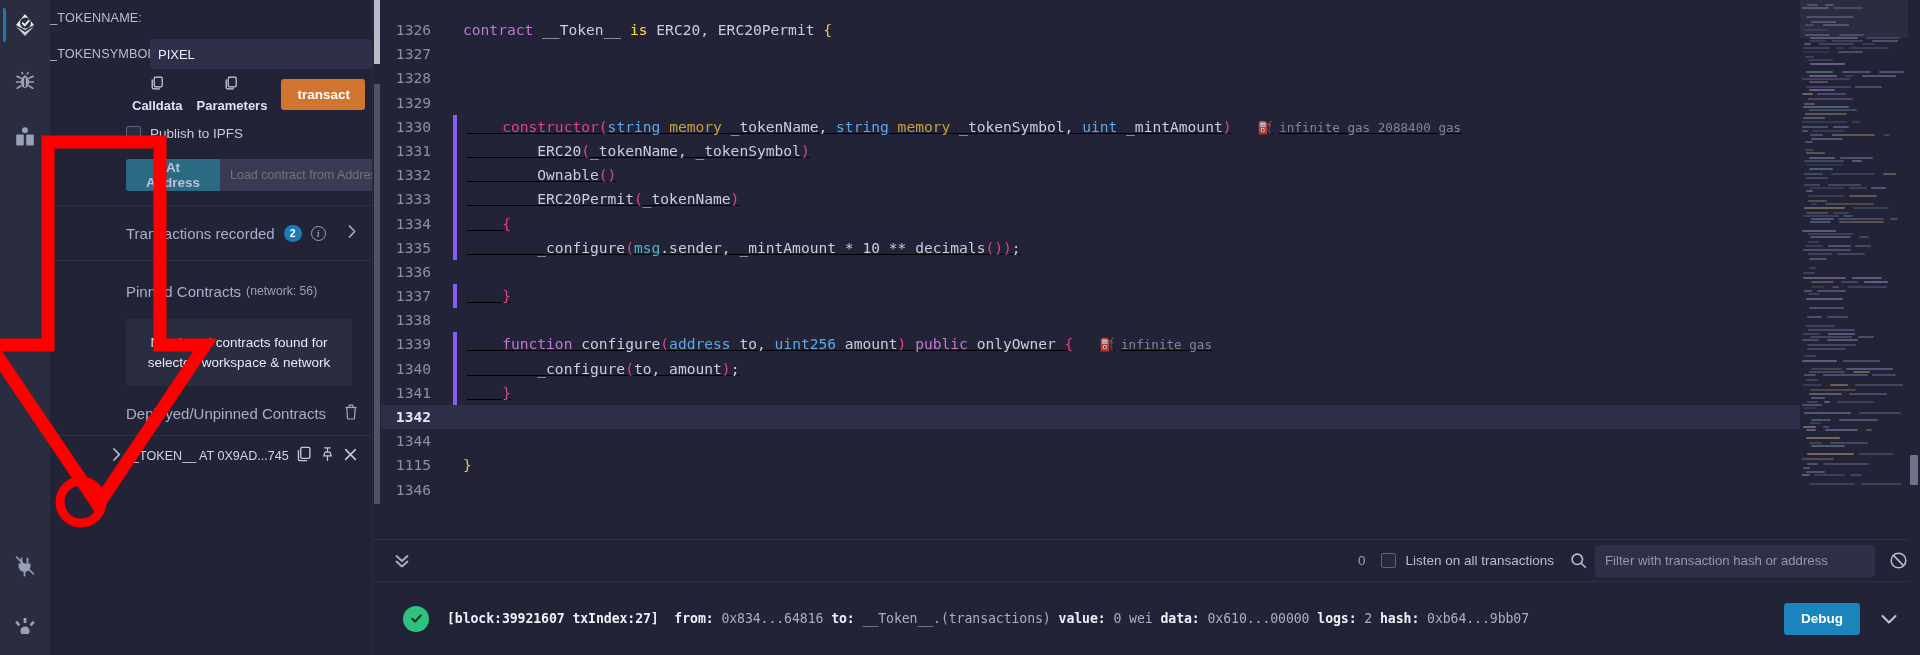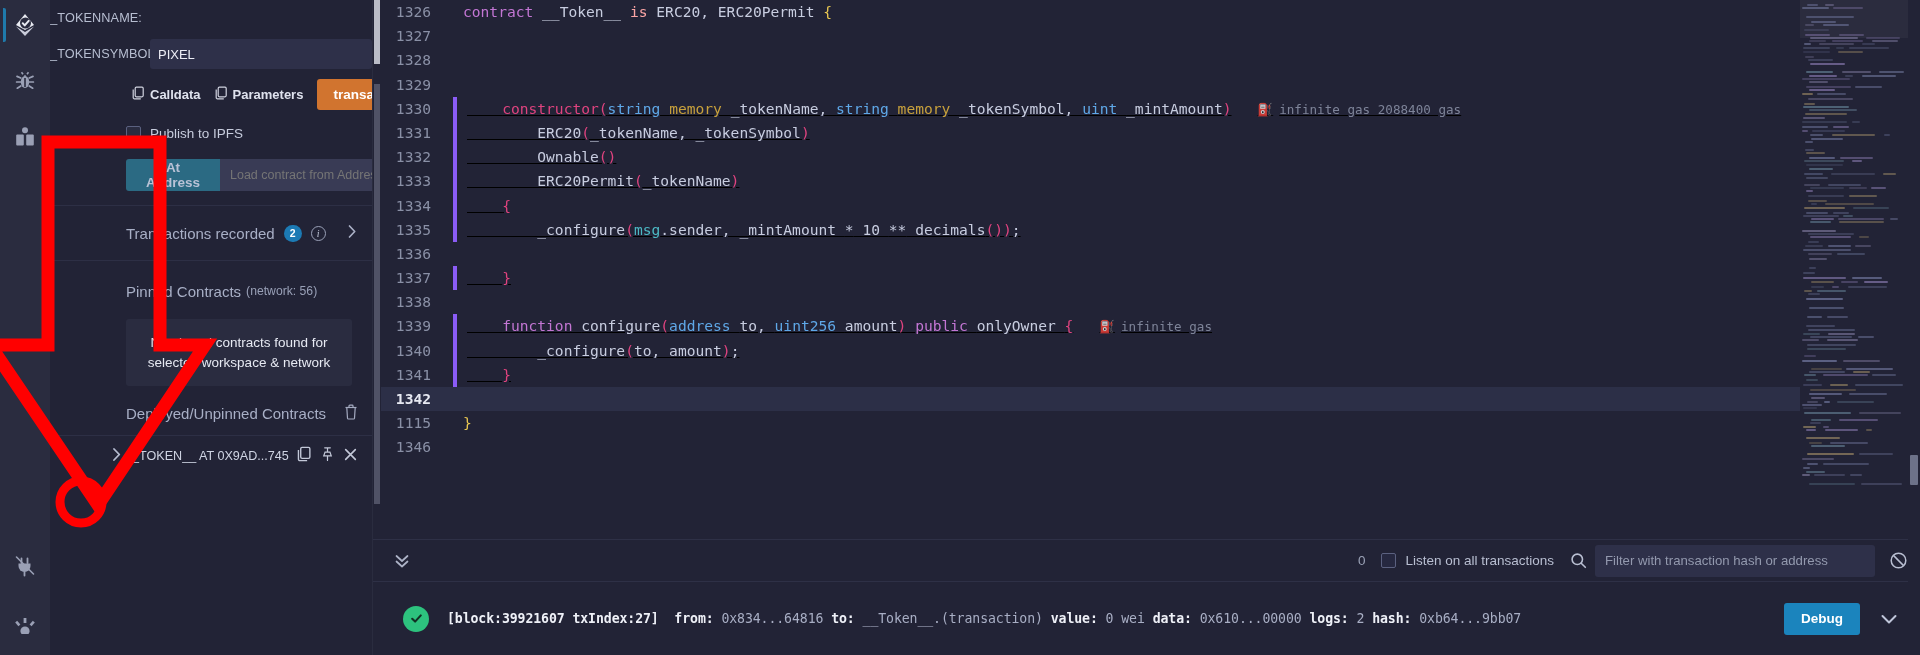--- a/index.html
+++ b/index.html
@@ -61,21 +61,21 @@
   }
   .form-row-wrap { padding-left: 0; }
 
   .actions-row {
     display: flex; align-items: center; gap: 2px;
     padding: 8px 20px 6px 76px; height: 42px;
   }
   .mini-link {
     display: flex; align-items: center; gap: 5px;
     color: #dfe2ee; font-size: 13px; font-weight: 700;
-    padding: 0 6px; white-space: nowrap;
+    padding: 0 6px; white-space: nowrap; flex-direction: column;
   }
   .mini-link svg { opacity: .92; }
   .transact-btn {
     margin-left: 6px;
     background: #d1742f; color: #fff;
     border: none; border-radius: 3px;
     font-size: 13.5px; font-weight: 700;
     height: 31px; min-width: 84px; padding: 0 16px;
     font-family: "Liberation Sans", sans-serif;
     cursor: pointer;
@@ -179,36 +179,36 @@
   }
   .edit-scroll-l .thumb2 {
     position: absolute; left: 1px; width: 6px; background: #7d8296;
     top: 84px; height: 420px; opacity: .5;
   }
   #code {
     flex: 1 1 auto; position: relative;
     font-family: "DejaVu Sans Mono", monospace;
     font-size: 14.6px; line-height: 24.2px;
     overflow: hidden;
-    padding-top: 0px;
+    padding-top: 18px;
   }
   .cline { display: flex; height: 24.2px; align-items: flex-start; white-space: pre; }
   .cline.hl { background: #2c2f47; }
   .lnum {
     flex: 0 0 72px; text-align: right; padding-right: 22px;
     color: #8a90a6; font-size: 14.6px;
   }
   .lnum.cur { color: #e7e9f2; font-weight: 700; }
   .ctext { flex: 1 1 auto; padding-left: 10px; position: relative; }
   .indent-guide {
     border-left: 4px solid #8b5cf6;
     text-decoration: underline;
   }
   .g-key    { color: #c376d4; }
-  .g-kw2    { color: #fca5a5; }
+  .g-kw2    { color: #fde047; }
   .g-type   { color: #5fa8e8; }
   .g-plain  { color: #c8cde0; }
   .g-fn     { color: #e0437f; }
   .g-mem    { color: #c8a13c; }
   .g-brace  { color: #e8c651; }
   .g-paren  { color: #e0437f; }
   .g-msg    { color: #4cb8c4; }
   .gas-ann {
     color: #7e8499; font-size: 12.6px;
     font-family: "DejaVu Sans Mono", monospace;
@@ -484,20 +484,21 @@
         <div class="cline"><span class="lnum">1333</span><span class="ctext indent-guide"><span class="g-plain">        ERC20Permit</span><span class="g-paren">(</span><span class="g-plain">_tokenName</span><span class="g-paren">)</span></span></div>
         <div class="cline"><span class="lnum">1334</span><span class="ctext indent-guide"><span class="g-plain">    </span><span class="g-paren">{</span></span></div>
         <div class="cline"><span class="lnum">1335</span><span class="ctext indent-guide"><span class="g-plain">        _configure</span><span class="g-paren">(</span><span class="g-msg">msg</span><span class="g-plain">.sender, _mintAmount </span><span class="g-plain">*</span><span class="g-plain"> 10 </span><span class="g-plain">**</span><span class="g-plain"> decimals</span><span class="g-paren">()</span><span class="g-paren">)</span><span class="g-plain">;</span></span></div>
         <div class="cline"><span class="lnum">1336</span><span class="ctext indent-guide"></span></div>
         <div class="cline"><span class="lnum">1337</span><span class="ctext indent-guide"><span class="g-plain">    </span><span class="g-paren">}</span></span></div>
         <div class="cline"><span class="lnum">1338</span><span class="ctext indent-guide"></span></div>
         <div class="cline"><span class="lnum">1339</span><span class="ctext indent-guide"><span class="g-plain">    </span><span class="g-key">function </span><span class="g-plain">configure</span><span class="g-paren">(</span><span class="g-type">address </span><span class="g-plain">to, </span><span class="g-type">uint256 </span><span class="g-plain">amount</span><span class="g-paren">) </span><span class="g-key">public </span><span class="g-plain">onlyOwner </span><span class="g-paren">{</span><span class="gas-ann"><span class="gicon">⛽</span><span>infinite gas</span></span></span></div>
         <div class="cline"><span class="lnum">1340</span><span class="ctext indent-guide"><span class="g-plain">        _configure</span><span class="g-paren">(</span><span class="g-plain">to, amount</span><span class="g-paren">)</span><span class="g-plain">;</span></span></div>
         <div class="cline"><span class="lnum">1341</span><span class="ctext indent-guide"><span class="g-plain">    </span><span class="g-paren">}</span></span></div>
         <div class="cline hl"><span class="lnum cur">1342</span><span class="ctext indent-guide"></span></div>
+        <div class="cline"><span class="lnum">1344</span><span class="ctext indent-guide"></span></div>
         <div class="cline"><span class="lnum">1115</span><span class="ctext"><span class="g-brace">}</span></span></div>
         <div class="cline"><span class="lnum">1346</span><span class="ctext"></span></div>
       </div>
     <div id="minimap">
       <div id="mm-view"></div>
     <div class="mm-line" style="left: 7px; top: 4px; width: 11px; background: rgb(107, 113, 151); opacity: 0.55;"></div>
         <div class="mm-line" style="left: 25px; top: 4px; width: 9px; background: rgb(110, 106, 140); opacity: 0.62;"></div>
         <div class="mm-line" style="left: 2px; top: 7px; width: 27px; background: rgb(107, 113, 151); opacity: 0.65;"></div>
         <div class="mm-line" style="left: 33px; top: 7px; width: 30px; background: rgb(123, 111, 160); opacity: 0.43;"></div>
         <div class="mm-line" style="left: 6px; top: 16px; width: 48px; background: rgb(107, 113, 151); opacity: 0.54;"></div>
@@ -707,21 +708,21 @@
         </svg>
       </span>
     </div>
 
     <div id="term-body">
       <span class="tx-ok">
         <svg width="15" height="15" viewBox="0 0 15 15" fill="none" stroke="#123024" stroke-width="2.1" stroke-linecap="round" stroke-linejoin="round">
           <path d="M3.2 7.8 L6.1 10.6 L11.8 4.4"></path>
         </svg>
       </span>
-      <span class="tx-log"><b>[block:39921607 txIndex:27]</b>&nbsp; <b>from:</b> <span class="v">0x834...64816</span> <b>to:</b> <span class="v">__Token__.(transaction)</span> <b>value:</b> <span class="v">0 wei</span> <b>data:</b> <span class="v">0x610...00000</span> <b>logs:</b> <span class="v">2</span> <b>hash:</b> <span class="v">0xb64...9bb07</span></span>
+      <span class="tx-log"><b>[block:39921607 txIndex:27]</b>&nbsp; <b>from:</b> <span class="v">0x834...64816</span> <b>to:</b> <span class="v">__Token__.(transactions)</span> <b>value:</b> <span class="v">0 wei</span> <b>data:</b> <span class="v">0x610...00000</span> <b>logs:</b> <span class="v">2</span> <b>hash:</b> <span class="v">0xb64...9bb07</span></span>
       <button class="debug-btn">Debug</button>
       <span class="tx-chev">
         <svg width="22" height="22" viewBox="0 0 22 22" fill="none" stroke="#c0c6da" stroke-width="2" stroke-linecap="round" stroke-linejoin="round">
           <path d="M4.5 8 L11 14.5 L17.5 8"></path>
         </svg>
       </span>
     </div>
   </div>
 </div>
 

